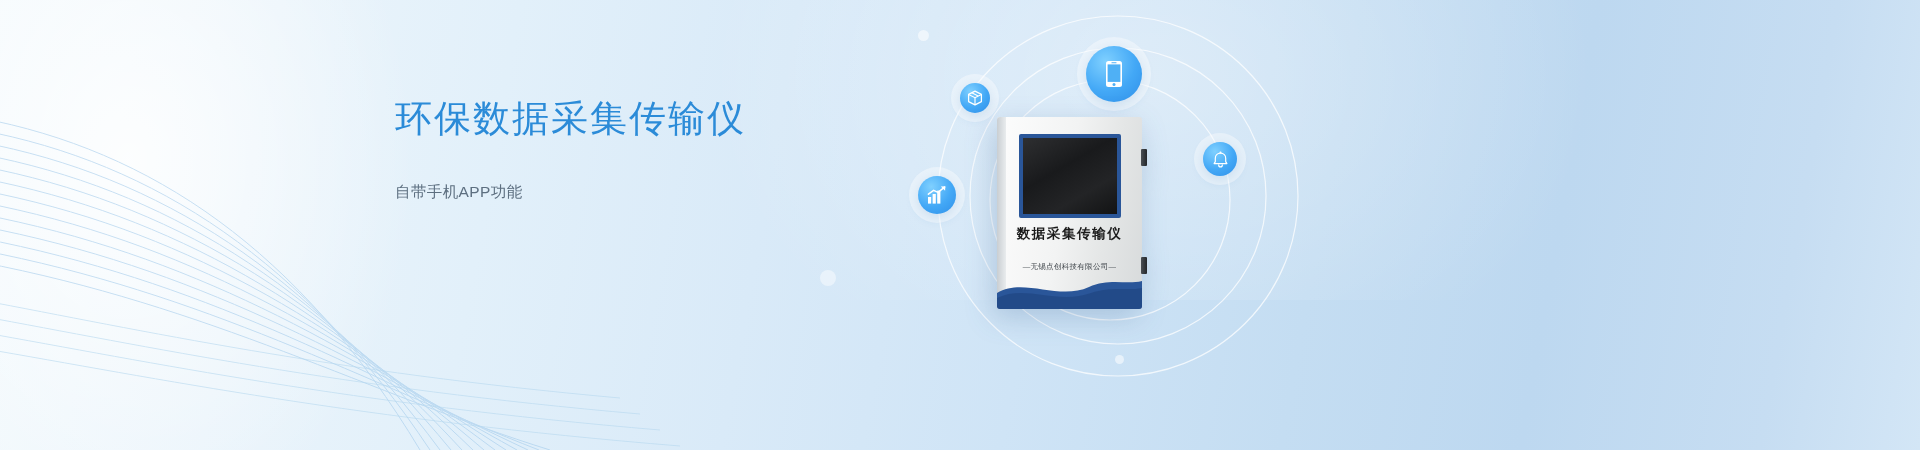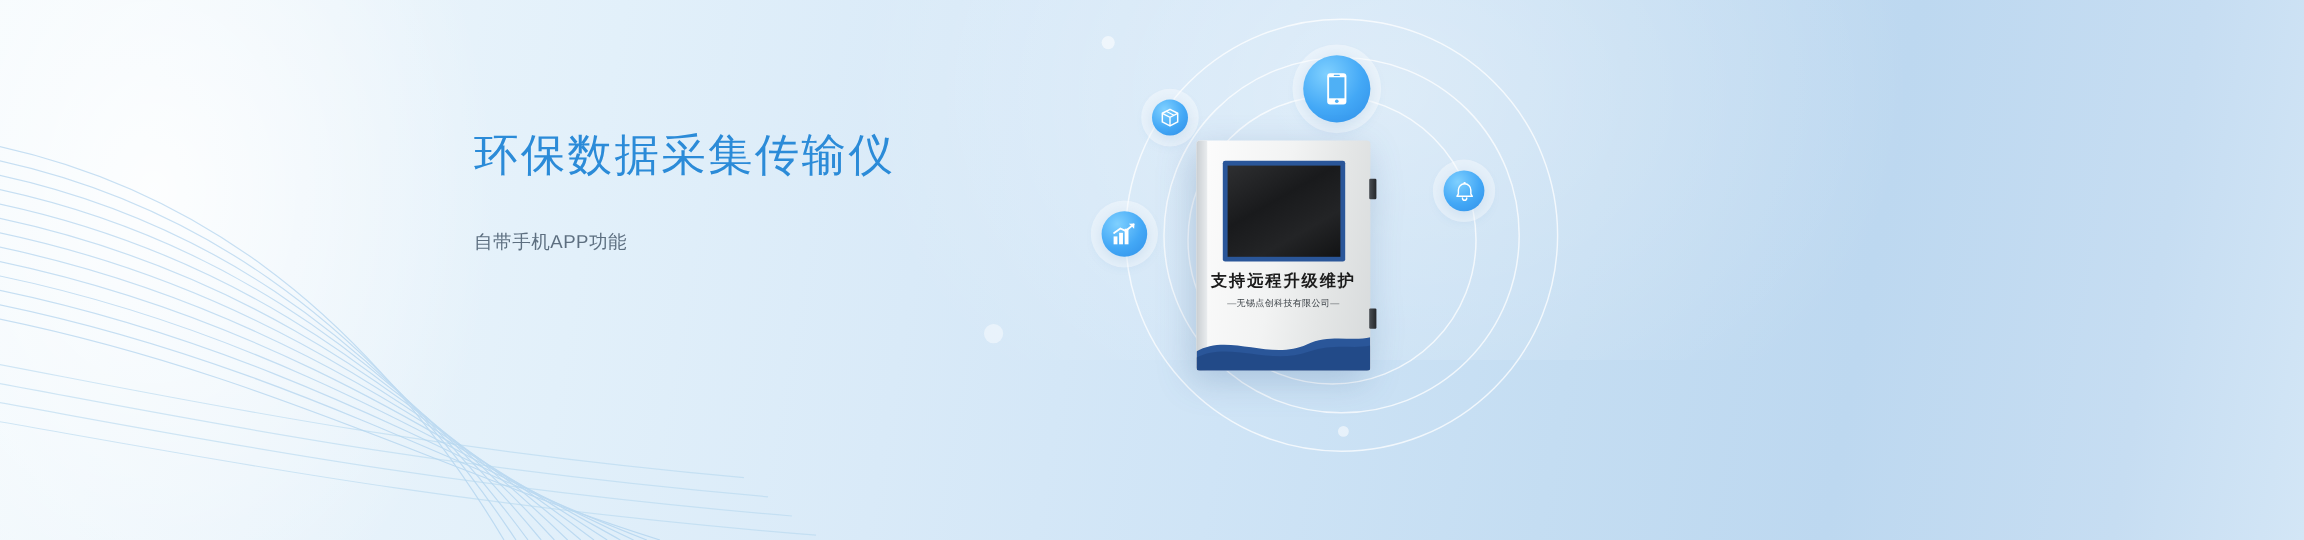--- a/index.html
+++ b/index.html
@@ -36,21 +36,21 @@
     position:absolute; left:700px; top:-260px;
     width:900px; height:560px;
     background: radial-gradient(ellipse at 50% 60%, rgba(255,255,255,.35) 0%, rgba(255,255,255,0) 70%);
     pointer-events:none;
   }
 
   
   #swoosh { position:absolute; left:0; bottom:0; width:760px; height:450px; }
 
   
-  #copy { position:absolute; left:395px; top:96px; width:520px;margin-top:11px; }
+  #copy { position:absolute; left:395px; top:96px; width:520px; }
   #title {
     font-size:37px; line-height:1.25; letter-spacing:2px;
     color:#2b8bd8; font-weight:400; white-space:nowrap;
   }
   #tagline { margin-top:36px; }
   #tagline .line {
     font-size:15.5px; line-height:28px; letter-spacing:.4px;
     color:#5d6f80; white-space:nowrap;
   }
 
@@ -107,21 +107,21 @@
   #device-label {
     position:absolute; left:0; top:108px; width:100%;
     text-align:center;
   }
   #device-label .name {
     font-family:"Liberation Serif", serif;
     font-weight:700; font-size:13.5px; letter-spacing:1.6px;
     color:#1b1b1b;
   }
   #device-label .company {
-    margin-top:5px;
+    margin-top:19px;
     font-family:"Liberation Serif", serif;
     font-size:7.5px; letter-spacing:.3px; color:#3d4348;
   }
   #device-wave {
     position:absolute; left:0; bottom:0; width:100%; height:38px; overflow:hidden;
     border-radius:0 0 3px 3px;
   }
   .side-port {
     position:absolute; right:-5px; width:6px; height:17px;
     background: linear-gradient(90deg,#4a4f54,#23262a);
@@ -221,21 +221,21 @@
 
     <div id="device">
       <div id="device-body"></div>
       <div id="device-left-edge"></div>
 
       <div id="screen-bezel">
         <div id="screen"></div>
       </div>
 
       <div id="device-label">
-        <div class="name">支持远程升级维护</div>
+        <div class="name">数据采集传输仪</div>
         <div class="company">—无锡点创科技有限公司—</div>
       </div>
 
       <div id="device-wave">
         <svg width="145" height="38" viewBox="0 0 145 38" preserveAspectRatio="none" aria-hidden="true">
           <path d="M0,22 C26,6 62,30 92,16 C112,7 130,14 145,10 L145,38 L0,38 Z" fill="#2a5699"></path>
           <path d="M0,27 C28,13 60,34 94,22 C114,15 131,20 145,17 L145,38 L0,38 Z" fill="#1f4480" opacity="0.65"></path>
         </svg>
       </div>
 

